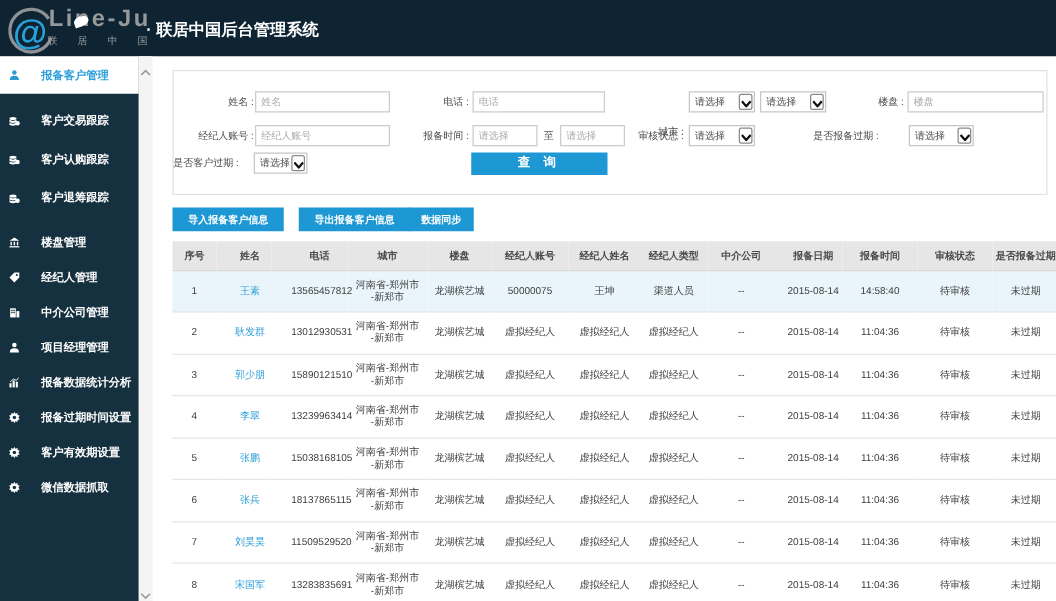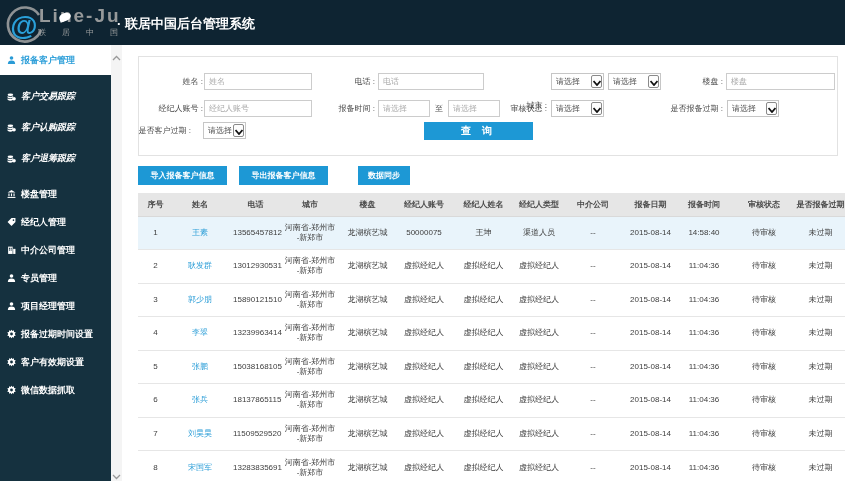--- a/index.html
+++ b/index.html
@@ -10,24 +10,24 @@
 #logoat { position:absolute; left:3px; top:3px; width:44px; height:42px; }
 #lineju { position:absolute; left:39px; top:5px; color:#96999a; font-size:19px;
   font-weight:bold; letter-spacing:2px; }
 #ljdot { position:absolute; left:59px; top:13px; width:12px; height:8px; background:#fff;
   border-radius:50% 50% 50% 0; transform:rotate(-20deg); }
 #ljcn { position:absolute; left:38px; top:27px; color:#989b9c; font-size:8px; letter-spacing:16px; }
 #ttitle { position:absolute; left:117px; top:15px; color:#fff; font-size:13px; font-weight:bold; }
 
 #sidebar { position:absolute; left:0; top:45px; width:111px; height:436px; background:#15313f; }
 .mi { position:relative; height:28px; color:#fff; font-size:9px; font-weight:bold; line-height:28px;
-  padding-left:21px; white-space:nowrap; }
+  padding-left:33px; white-space:nowrap; }
 .mi .ic { position:absolute; left:7px; top:50%; transform:translateY(-50%); width:9px; height:9px; }
 #mi-active { height:30px; line-height:30px; background:#fff; color:#2d9fd9; }
-#submenu { padding:6px 0;font-style:italic; }
+#submenu { padding:6px 0; }
 #submenu .mi { height:31px; line-height:31px; }
 .ic svg { display:block; width:100%; height:100%; }
 
 #rail { position:absolute; left:111px; top:45px; width:11px; height:436px; background:#f4f4f4; }
 .railup { position:absolute; left:1px; top:10px; width:9px; height:6px; }
 .raildn { position:absolute; left:1px; bottom:1px; width:9px; height:6px; }
 
 #panel { position:absolute; left:138px; top:56px; width:700px; height:100px;
   background:#fff; border:1px solid #e2e2e2; }
 .flabel { position:absolute; font-size:8px; font-weight:normal; color:#4a4a4a; text-align:right; height:18px; line-height:18px; }
@@ -121,27 +121,29 @@
           <rect x="6.5" y="4" width="2" height="2" fill="#15313f"></rect>
           <rect x="3.5" y="7" width="2" height="2" fill="#15313f"></rect>
           <rect x="6.5" y="7" width="2" height="2" fill="#15313f"></rect>
         </svg>
       </span>中介公司管理</div>
   <div class="mi"><span class="ic">
         <svg viewBox="0 0 16 16">
           <circle cx="8" cy="4.5" r="3.2" fill="#fff"></circle>
           <path d="M1.5 15 Q1.5 9 8 9 Q14.5 9 14.5 15 Z" fill="#fff"></path>
         </svg>
-      </span>专员管理</div>
-  <div class="mi"><span class="ic">
-        <svg viewBox="0 0 16 16">
-          <circle cx="8" cy="4.5" r="3.2" fill="#fff"></circle>
-          <path d="M1.5 15 Q1.5 9 8 9 Q14.5 9 14.5 15 Z" fill="#fff"></path>
-        </svg>
       </span>项目经理管理</div>
+  <div class="mi"><span class="ic">
+        <svg viewBox="0 0 16 16" fill="#fff">
+          <rect x="1" y="9" width="3" height="6"></rect>
+          <rect x="5.5" y="5" width="3" height="10"></rect>
+          <rect x="10" y="7" width="3" height="8"></rect>
+          <path d="M2 7 L7 3 L11 5 L14 1" stroke="#fff" stroke-width="1.3" fill="none"></path>
+        </svg>
+      </span>报备数据统计分析</div>
   <div class="mi"><span class="ic">
         <svg viewBox="0 0 16 16" fill="#fff">
           <path d="M8 0 L9.5 2.5 L12.5 1.5 L12.5 4.5 L15.5 5 L13.8 8 L15.5 11 L12.5 11.5 L12.5 14.5 L9.5 13.5 L8 16 L6.5 13.5 L3.5 14.5 L3.5 11.5 L0.5 11 L2.2 8 L0.5 5 L3.5 4.5 L3.5 1.5 L6.5 2.5 Z"></path>
           <circle cx="8" cy="8" r="2.5" fill="#15313f"></circle>
         </svg>
       </span>报备过期时间设置</div>
   <div class="mi"><span class="ic">
         <svg viewBox="0 0 16 16" fill="#fff">
           <path d="M8 0 L9.5 2.5 L12.5 1.5 L12.5 4.5 L15.5 5 L13.8 8 L15.5 11 L12.5 11.5 L12.5 14.5 L9.5 13.5 L8 16 L6.5 13.5 L3.5 14.5 L3.5 11.5 L0.5 11 L2.2 8 L0.5 5 L3.5 4.5 L3.5 1.5 L6.5 2.5 Z"></path>
           <circle cx="8" cy="8" r="2.5" fill="#15313f"></circle>
@@ -189,38 +191,38 @@
 <div class="flabel" style="left:312px; top:100px; width:63px;">报备时间 :</div>
 <div class="finput" style="left:378px; top:100px; width:52px;">请选择</div>
 <div class="flabel" style="left:432px; top:100px; width:14px; text-align:center; color:#555;">至</div>
 <div class="finput" style="left:448px; top:100px; width:52px;">请选择</div>
 <div class="flabel" style="left:484px; top:100px; width:63px;">审核状态 :</div>
 <div class="fsel" style="left:551px; top:100px; width:53px;">请选择<span class="arr">
       <svg width="8" height="6" viewBox="0 0 8 6">
         <path d="M0.5 1 L4 5 L7.5 1" stroke="#111" stroke-width="1.8" fill="none"></path>
       </svg>
     </span></div>
-<div class="flabel" style="left:640px; top:100px; width:83px;">是否报备过期 :</div>
+<div class="flabel" style="left:620px; top:100px; width:83px;">是否报备过期 :</div>
 <div class="fsel" style="left:727px; top:100px; width:52px;">请选择<span class="arr">
       <svg width="8" height="6" viewBox="0 0 8 6">
         <path d="M0.5 1 L4 5 L7.5 1" stroke="#111" stroke-width="1.8" fill="none"></path>
       </svg>
     </span></div>
 
 <div class="flabel" style="left:132px; top:122px; width:59px; height:17px; line-height:17px;">是否客户过期 :</div>
 <div class="fsel" style="left:203px; top:122px; width:43px; height:17px; line-height:15px;">请选择<span class="arr">
       <svg width="8" height="6" viewBox="0 0 8 6">
         <path d="M0.5 1 L4 5 L7.5 1" stroke="#111" stroke-width="1.8" fill="none"></path>
       </svg>
     </span></div>
-<div class="btn" style="left:377px; top:122px; width:109px; height:18px; line-height:18px; font-size:10px; letter-spacing:4px;margin-left:47px;">查 询</div>
+<div class="btn" style="left:377px; top:122px; width:109px; height:18px; line-height:18px; font-size:10px; letter-spacing:4px;">查 询</div>
 
 <div class="btn" style="left:138px; top:166px; width:89px; height:19px; line-height:19px;">导入报备客户信息</div>
 <div class="btn" style="left:239px; top:166px; width:89px; height:19px; line-height:19px;">导出报备客户信息</div>
-<div class="btn" style="left:358px; top:166px; width:52px; height:19px; line-height:19px;">数据同步</div>
+<div class="btn" style="left:327px; top:166px; width:52px; height:19px; line-height:19px;">数据同步</div>
 
 <table id="tbl">
 <colgroup>
 <col style="width:35px">
       <col style="width:44px">
       <col style="width:61px">
       <col style="width:64px">
 <col style="width:51px">
       <col style="width:62px">
       <col style="width:57px">

